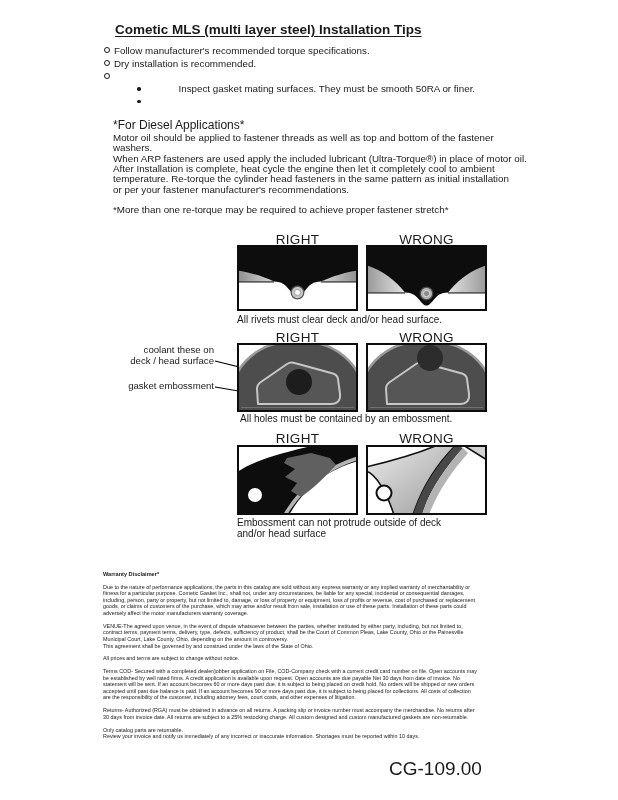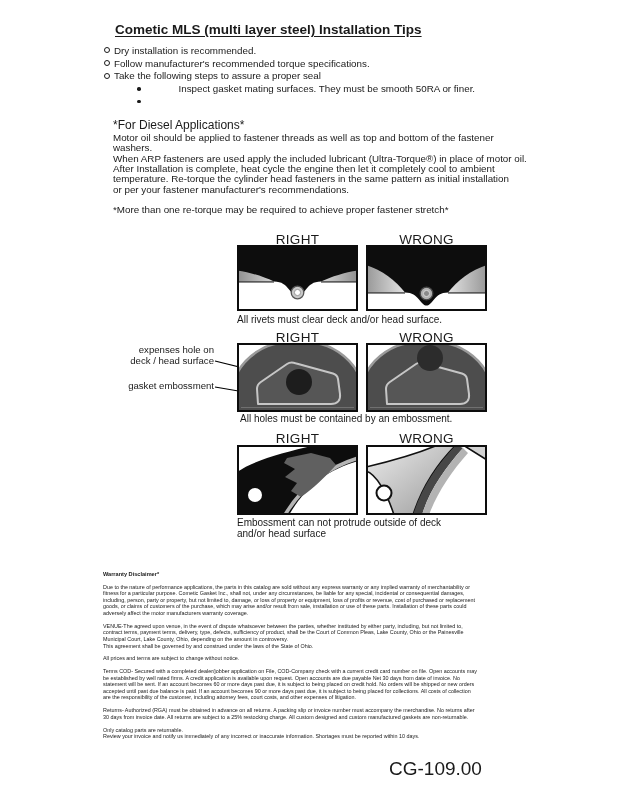--- a/index.html
+++ b/index.html
@@ -25,29 +25,28 @@
   .pagecode{font-size:19px;white-space:nowrap;}
 </style>
 </head>
 <body>
 
 <div class="abs title" style="left:115px;top:22px;">Cometic MLS (multi layer steel) Installation Tips</div>
 
 <div class="abs" style="left:104px;top:44px;">
   <div class="bullet-row">
     <span class="obullet"></span>
-    <span>Dry installation is recommended.</span>
+    <span>Follow manufacturer's recommended torque specifications.</span>
   </div>
   <div class="bullet-row">
     <span class="obullet"></span>
-    <span>Follow manufacturer's recommended torque specifications.</span>
+    <span>Dry installation is recommended.</span>
   </div>
   <div class="bullet-row">
     <span class="obullet"></span>
-    <span>Take the following steps to assure a proper seal</span>
   </div>
   <div class="bullet-row sub">
     <span class="dbullet"></span>
     <span>Inspect gasket mating surfaces.  They must be smooth 50RA or finer.</span>
   </div>
   <div class="bullet-row sub">
     <span class="dbullet"></span>
   </div>
 </div>
 
@@ -108,21 +107,21 @@
     <circle cx="60.5" cy="48.5" r="3.1" fill="#8a8a8a" stroke="#d8d8d8" stroke-width="1"></circle>
     <rect x="1" y="1" width="119" height="64" fill="none" stroke="#0d0d0d" stroke-width="2"></rect>
   </svg>
 </div>
 
 <div class="abs caption" style="left:237px;top:314px;">All rivets must clear deck and/or head surface.</div>
 
 <div class="abs dlabel" style="left:237px;top:330px;">RIGHT</div>
 <div class="abs dlabel" style="left:366px;top:330px;">WRONG</div>
 
-<div class="abs sidelabel" style="left:100px;top:345px;">expenses hole on
+<div class="abs sidelabel" style="left:100px;top:345px;">coolant these on
 deck / head surface</div>
 <div class="abs sidelabel" style="left:100px;top:381px;">gasket embossment</div>
 
 <svg class="abs" style="left:210px;top:355px;" width="95" height="45" viewBox="0 0 95 45">
   <line x1="5" y1="6" x2="86" y2="26" stroke="#000000" stroke-width="1.1"></line>
   <line x1="5" y1="32" x2="58" y2="41" stroke="#000000" stroke-width="1.1"></line>
 </svg>
 
 <div class="abs panel2" style="left:237px;top:343px;">
   <svg width="121" height="69" viewBox="0 0 121 69">

